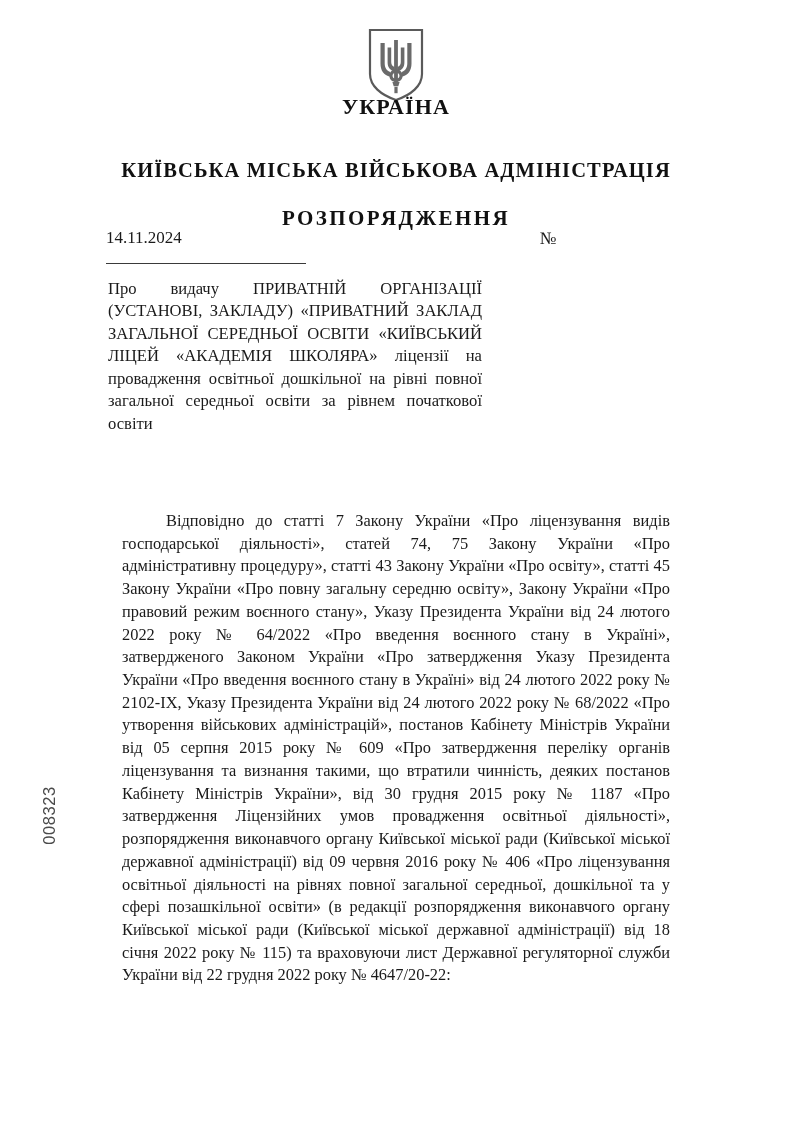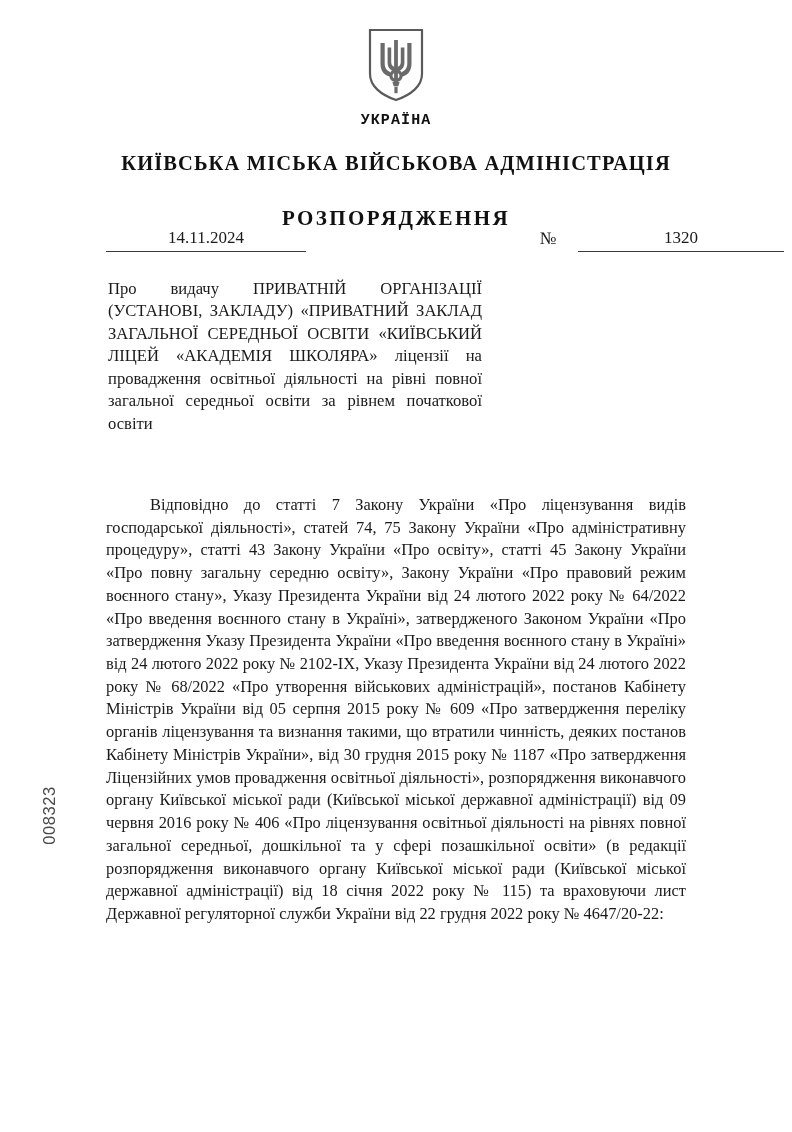--- a/index.html
+++ b/index.html
@@ -50,27 +50,26 @@
   
   .hdr {
     position: absolute;
     left: 0;
     right: 0;
     text-align: center;
     font-weight: bold;
     color: #111;
   }
   .hdr-country {
-    top: 112px;
-    font-size: 15px;
+    top: 94px;
+    font-size: 22px;
     letter-spacing: 1.1px;
-    font-family: Liberation Mono, monospace;
   }
   .hdr-admin {
-    top: 152px;
+    top: 159px;
     font-size: 20.5px;
     letter-spacing: 1.1px;
   }
   .hdr-doctype {
     top: 194px;
     font-size: 21px;
     letter-spacing: 2.4px;
     margin-top: 12px;
   }
 
@@ -81,23 +80,22 @@
     left: 106px;
     width: 578px;
     height: 28px;
   }
   .meta-date-line {
     position: absolute;
     left: 0;
     top: 0;
     width: 200px;
     border-bottom: 1.3px solid #3a3a3a;
-    text-align: center;
     font-size: 17px;
-    padding-bottom: 3px;
+    padding-bottom: 15px;
   }
   .meta-no-sym {
     position: absolute;
     left: 434px;
     top: 0;
     font-size: 17.5px;
   }
   .meta-no-line {
     position: absolute;
     left: 472px;
@@ -127,21 +125,21 @@
     position: absolute;
     left: 106px;
     top: 494px;
     width: 580px;
     font-size: 16.4px;
     line-height: 1.385;
     text-align: justify;
     text-align-last: left;
   }
   .body-block p {
-    margin: 0;
+    margin: 16px;
     text-indent: 44px;
   }
   .body-block p + p { margin-top: 19px; }
 </style>
 </head>
 <body>
 
 <div class="page">
 
   <div class="margin-stamp">008323</div>
@@ -165,22 +163,21 @@
 
   <div class="hdr hdr-country">УКРАЇНА</div>
 
   <div class="hdr hdr-admin">КИЇВСЬКА МІСЬКА ВІЙСЬКОВА АДМІНІСТРАЦІЯ</div>
 
   <div class="hdr hdr-doctype">РОЗПОРЯДЖЕННЯ</div>
 
   <div class="meta-row">
     <div class="meta-date-line">14.11.2024</div>
     <div class="meta-no-sym">№</div>
-    <div class="meta-no-line">1320</div>
   </div>
 
-  <div class="subject">Про видачу ПРИВАТНІЙ ОРГАНІЗАЦІЇ (УСТАНОВІ, ЗАКЛАДУ) «ПРИВАТНИЙ ЗАКЛАД ЗАГАЛЬНОЇ СЕРЕДНЬОЇ ОСВІТИ «КИЇВСЬКИЙ ЛІЦЕЙ «АКАДЕМІЯ ШКОЛЯРА» ліцензії на провадження освітньої діяльності на рівні повної загальної середньої освіти за рівнем початкової освіти</div>
+  <div class="subject">Про видачу ПРИВАТНІЙ ОРГАНІЗАЦІЇ (УСТАНОВІ, ЗАКЛАДУ) «ПРИВАТНИЙ ЗАКЛАД ЗАГАЛЬНОЇ СЕРЕДНЬОЇ ОСВІТИ «КИЇВСЬКИЙ ЛІЦЕЙ «АКАДЕМІЯ ШКОЛЯРА» ліцензії на провадження освітньої дошкільної на рівні повної загальної середньої освіти за рівнем початкової освіти</div>
 
   <div class="body-block">
     <p>Відповідно до статті 7 Закону України «Про ліцензування видів господарської діяльності», статей 74, 75 Закону України «Про адміністративну процедуру», статті 43 Закону України «Про освіту», статті 45 Закону України «Про повну загальну середню освіту», Закону України «Про правовий режим воєнного стану», Указу Президента України від 24 лютого 2022 року № 64/2022 «Про введення воєнного стану в Україні», затвердженого Законом України «Про затвердження Указу Президента України «Про введення воєнного стану в Україні» від 24 лютого 2022 року № 2102-IX, Указу Президента України від 24 лютого 2022 року № 68/2022 «Про утворення військових адміністрацій», постанов Кабінету Міністрів України від 05 серпня 2015 року № 609 «Про затвердження переліку органів ліцензування та визнання такими, що втратили чинність, деяких постанов Кабінету Міністрів України», від 30 грудня 2015 року № 1187 «Про затвердження Ліцензійних умов провадження освітньої діяльності», розпорядження виконавчого органу Київської міської ради (Київської міської державної адміністрації) від 09 червня 2016 року № 406 «Про ліцензування освітньої діяльності на рівнях повної загальної середньої, дошкільної та у сфері позашкільної освіти» (в редакції розпорядження виконавчого органу Київської міської ради (Київської міської державної адміністрації) від 18 січня 2022 року № 115) та враховуючи лист Державної регуляторної служби України від 22 грудня 2022 року № 4647/20-22:</p>
   </div>
 
 </div>
 
 </body></html>

